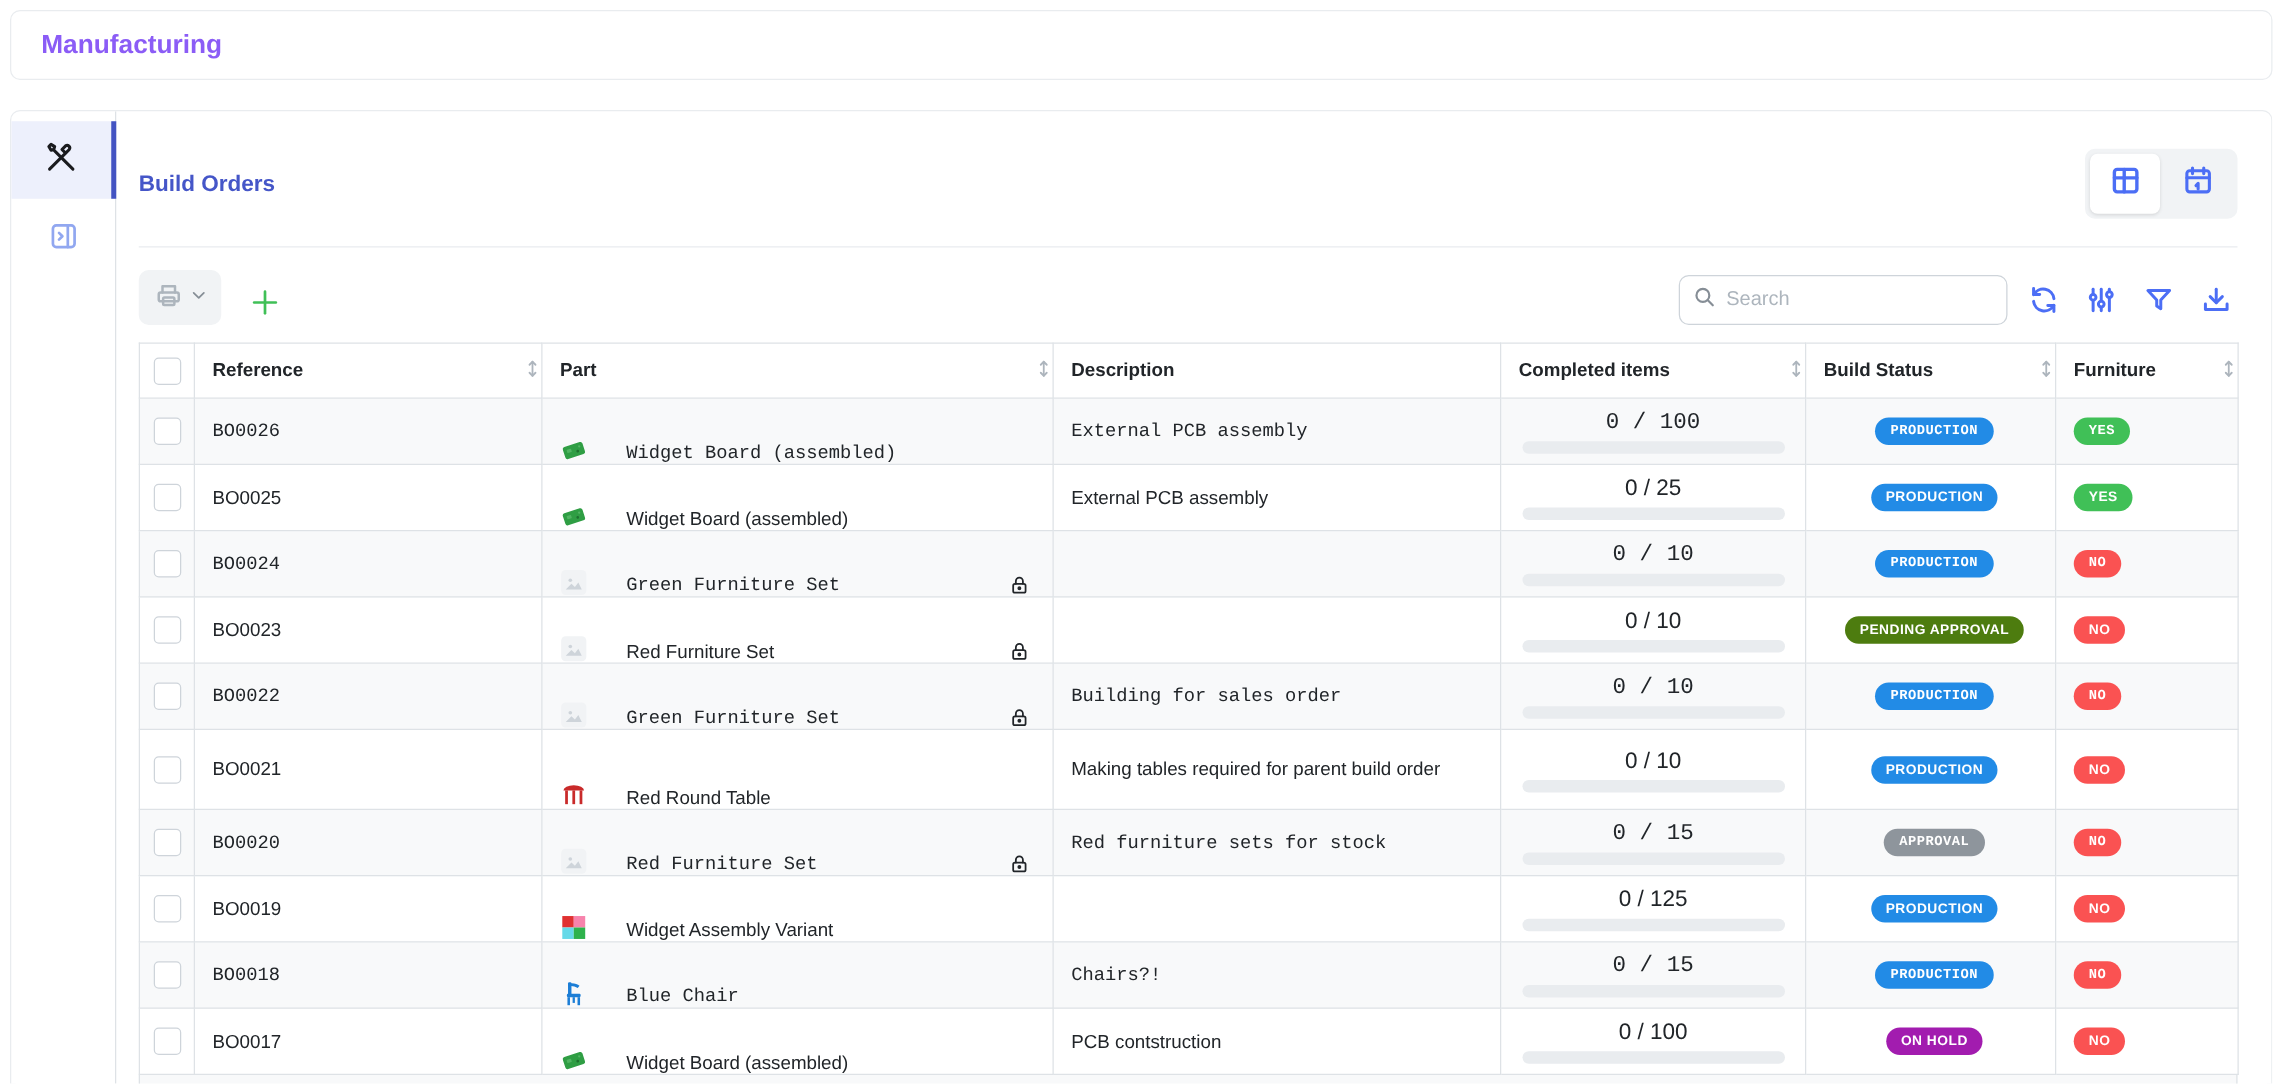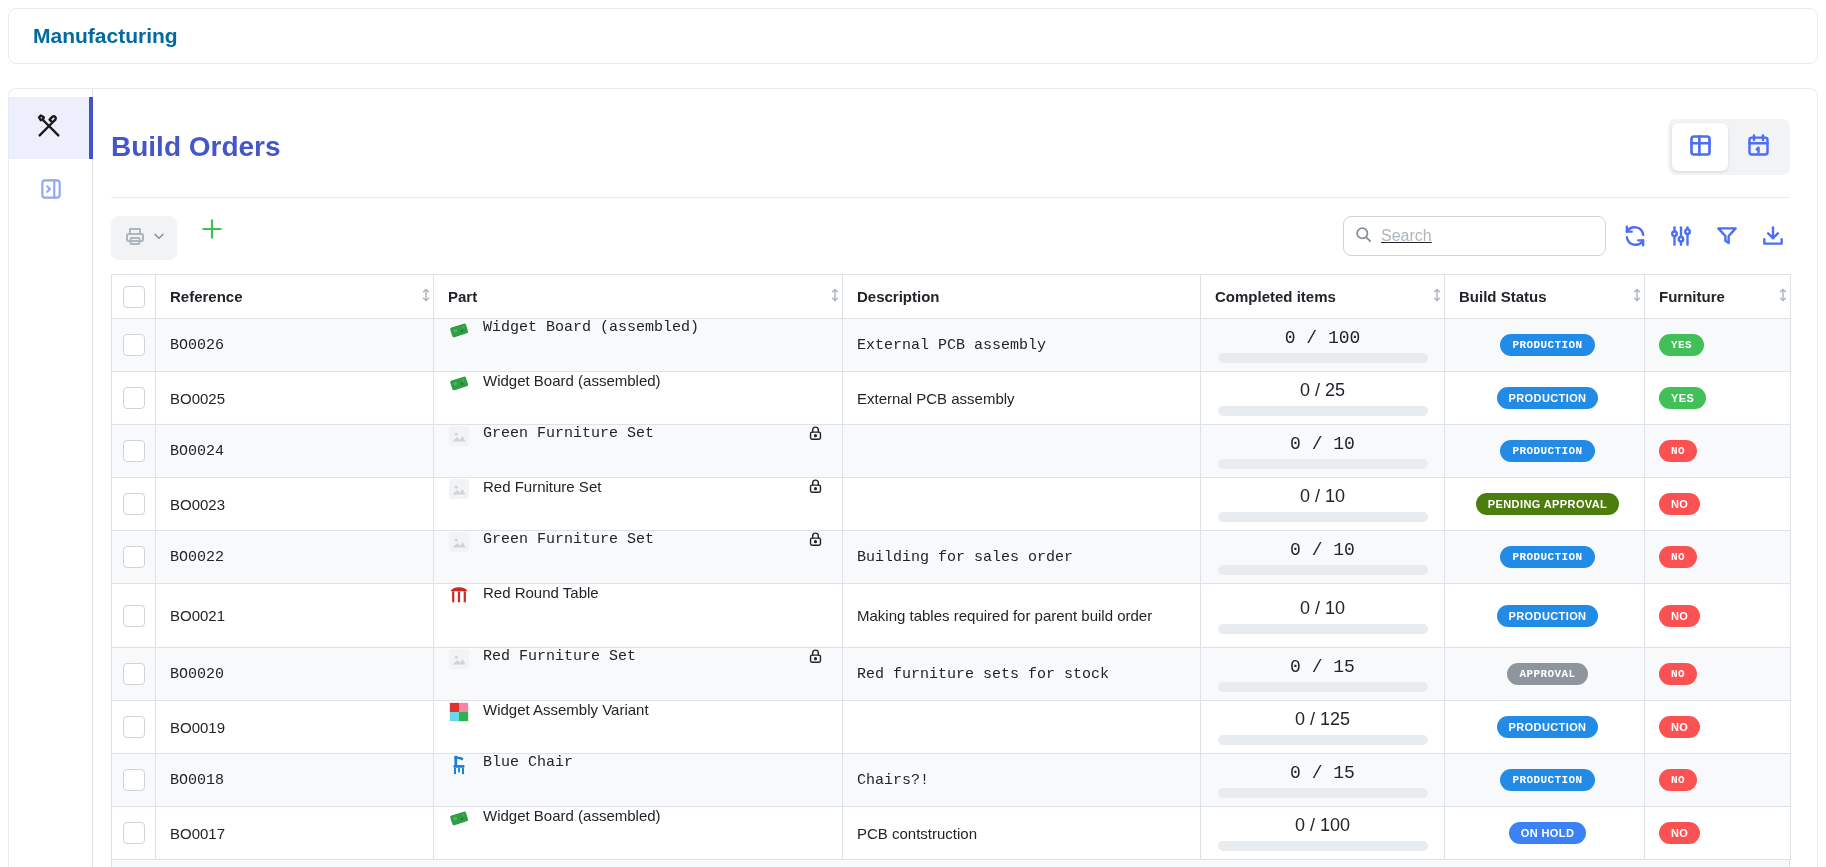--- a/index.html
+++ b/index.html
@@ -3,51 +3,51 @@
 <meta charset="utf-8">
 <style>
   * { box-sizing: border-box; margin: 0; padding: 0; }
   html,body { width: 1826px; height: 867px; overflow: hidden; background: #fff;
     font-family: "Liberation Sans", sans-serif; color: #212529; }
 
   
   .top-card { margin: 8px 8px 0; height: 56px; border: 1px solid #e9ecef;
     border-radius: 8px; display: flex; align-items: center; padding: 0 24px;
     background: #fff; }
-  .app-title { font-size: 21px; font-weight: bold; color: #0369a1; }
+  .app-title { font-size: 21px; font-weight: bold; color: #8b5cf6; }
 
   
   .content-card { margin: 24px 8px 0; height: 779px; border: 1px solid #e9ecef;
     border-bottom: none; border-radius: 8px 8px 0 0; background: #fff;
     display: flex; overflow: hidden; }
 
   
   .rail { width: 84px; flex: 0 0 84px; border-right: 1px solid #dee2e6; }
   .rail-tab { height: 62px; display: flex; align-items: center; justify-content: center;
     cursor: pointer; }
   .rail-tab.active { margin-top: 8px; background: #edf0fc; border-right: 4px solid #4353c2;
     margin-right: -1px; position: relative; z-index: 1; }
   .rail-tab.secondary { height: 52px; margin-top: 6px; }
 
   
   .main { padding-left: 18px; width: 1697px; }
   .head-row { margin-top: 30px; display: flex; align-items: center;
     justify-content: space-between; width: 1679px; }
-  .panel-title { font-size: 28px; font-weight: bold; color: #4556c8; }
+  .panel-title { font-size: 18px; font-weight: bold; color: #4556c8; }
 
   .view-toggle { background: #f1f3f5; border-radius: 8px; padding: 4px;
     display: flex; gap: 2px; }
   .view-btn { width: 56px; height: 48px; display: flex; align-items: center;
     justify-content: center; border-radius: 6px; cursor: pointer; }
   .view-btn.selected { background: #fff; box-shadow: 0 1px 3px rgba(0,0,0,.12); }
 
   .divider { border-top: 1px solid #e9ecef; margin-top: 22px; width: 1679px; }
 
   
-  .toolbar { margin-top: 18px; display: flex; align-items: flex-start; width: 1679px; text-decoration: underline; }
+  .toolbar { margin-top: 18px; display: flex; align-items: flex-end; width: 1679px; }
   .print-btn { width: 66px; height: 44px; background: #f1f3f5; border-radius: 8px;
     display: flex; align-items: center; justify-content: center; gap: 5px; cursor: pointer; }
   .plus-btn { margin-left: 22px; display: flex; align-items: center; cursor: pointer; }
   .toolbar-right { margin-left: auto; display: flex; align-items: center; gap: 12px; }
   .search-box { width: 263px; height: 40px; border: 1px solid #ced4da; border-radius: 8px;
     display: flex; align-items: center; padding: 0 10px; gap: 8px; background: #fff; }
   .search-box input { border: none; outline: none; font-size: 16px; width: 200px;
     font-family: "Liberation Sans", sans-serif; color: #212529; }
   .search-box input::placeholder { color: #adb5bd; }
   .tool-icon { width: 34px; height: 34px; display: flex; align-items: center;
@@ -58,21 +58,21 @@
     width: 1679px; background: #fff; }
   th, td { border: 1px solid #dee2e6; font-size: 15px; vertical-align: middle; }
   th { height: 44px; text-align: left; font-weight: bold; padding: 0 0 0 14px; }
   td { height: 53px; padding: 0 8px 0 14px; }
   tr.tall td { height: 64px; }
   tr.striped td { background: #f8f9fa; font-family: Liberation Mono, monospace; }
   .th-inner { display: flex; align-items: center; justify-content: space-between; }
   .cb-cell { text-align: center; padding: 0; }
   .cb { width: 22px; height: 22px; border: 1px solid #ced4da; border-radius: 4px;
     background: #fff; margin: 0 auto; cursor: pointer; }
-  .part-cell { display: flex; align-items: flex-start; height: 100%; }
+  .part-cell { display: flex; align-items: flex-end; height: 100%; gap: 18px; }
   .part-thumb { width: 22px; height: 22px; display: flex; align-items: center;
     justify-content: center; flex: 0 0 22px; }
   .part-name { margin-left: 13px; }
   .lock { margin-left: auto; margin-right: 10px; display: flex; }
   .completed-cell { text-align: center; padding: 0 16px; }
   .completed-val { font-size: 18px; display: block; margin-bottom: 5px; }
   .progress { width: 210px; height: 10px; background: #e9ecef; border-radius: 5px;
     margin: 0 auto; overflow: hidden; }
   .progress-fill { height: 100%; background: #228be6; border-radius: 5px; }
   .status-cell { text-align: center; }
@@ -588,20 +588,20 @@
 
       </div>
     </td>
     <td><span class="desc">PCB contstruction</span></td>
     <td class="completed-cell">
       <span class="completed-val">0 / 100</span>
       <div class="progress">
                 <div class="progress-fill" style="width:0%"></div>
               </div>
     </td>
-    <td class="status-cell"><span class="badge" style="background-color: #3b82f6;">ON HOLD</span></td>
+    <td class="status-cell"><span class="badge" style="background-color: #a21caf;">ON HOLD</span></td>
     <td><span class="badge" style="background-color: rgb(250, 82, 82);">NO</span></td>
   </tr>
         </tbody>
     </table>
     <div class="sliver"></div>
   </div>
 </div>
 
 </body></html>

